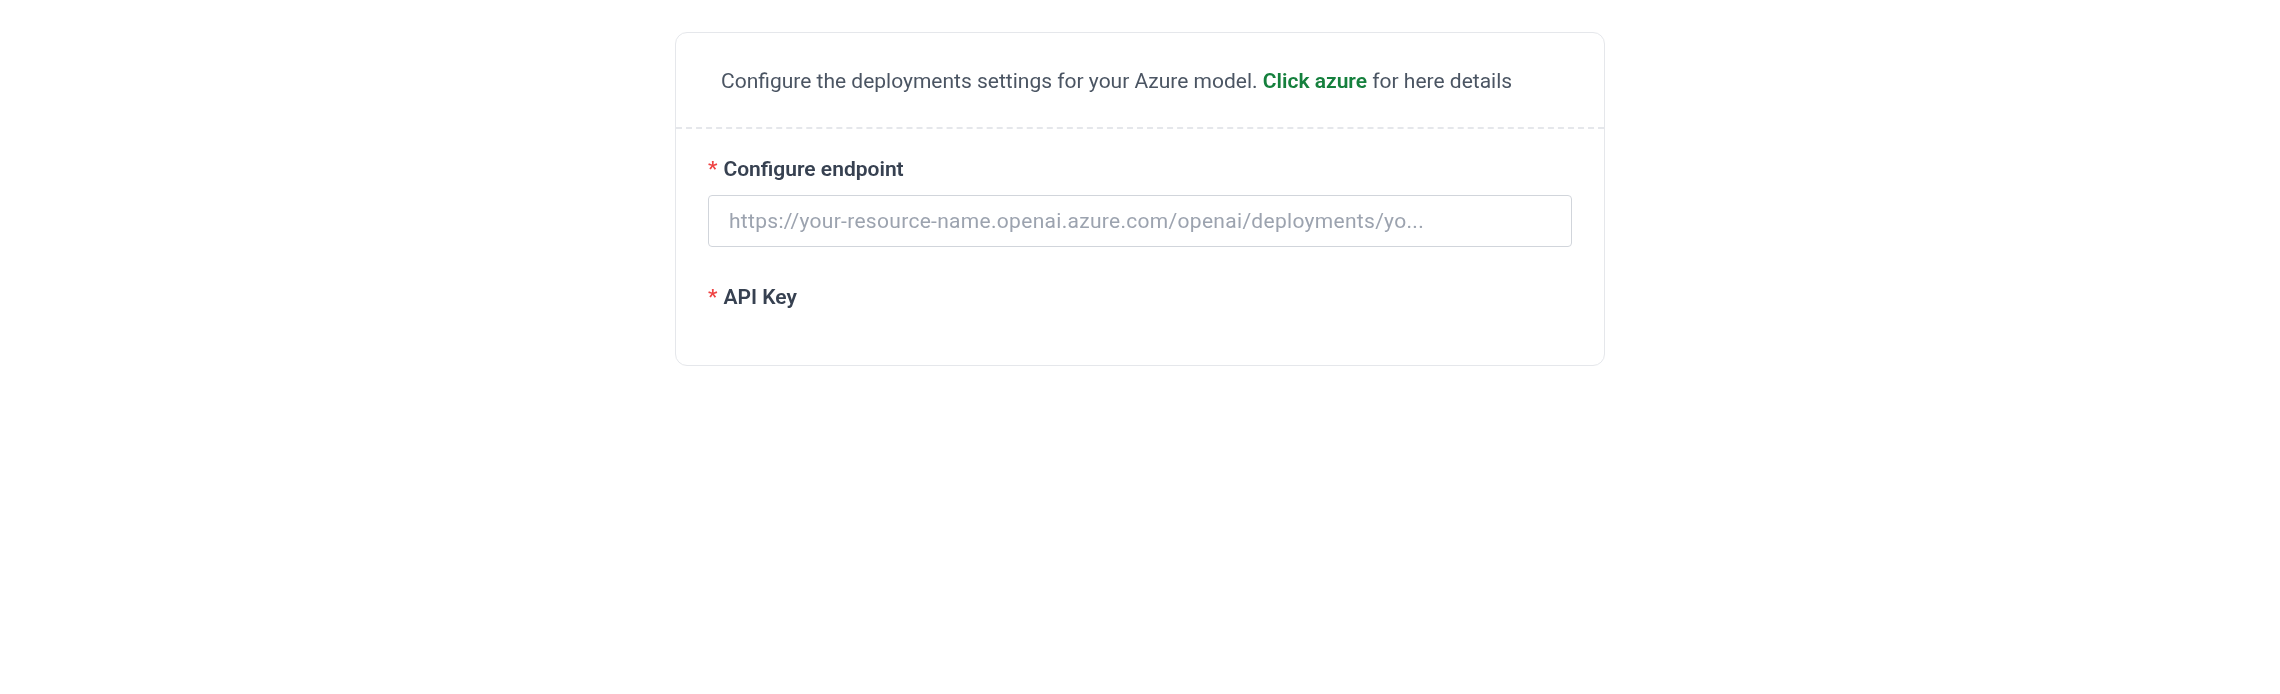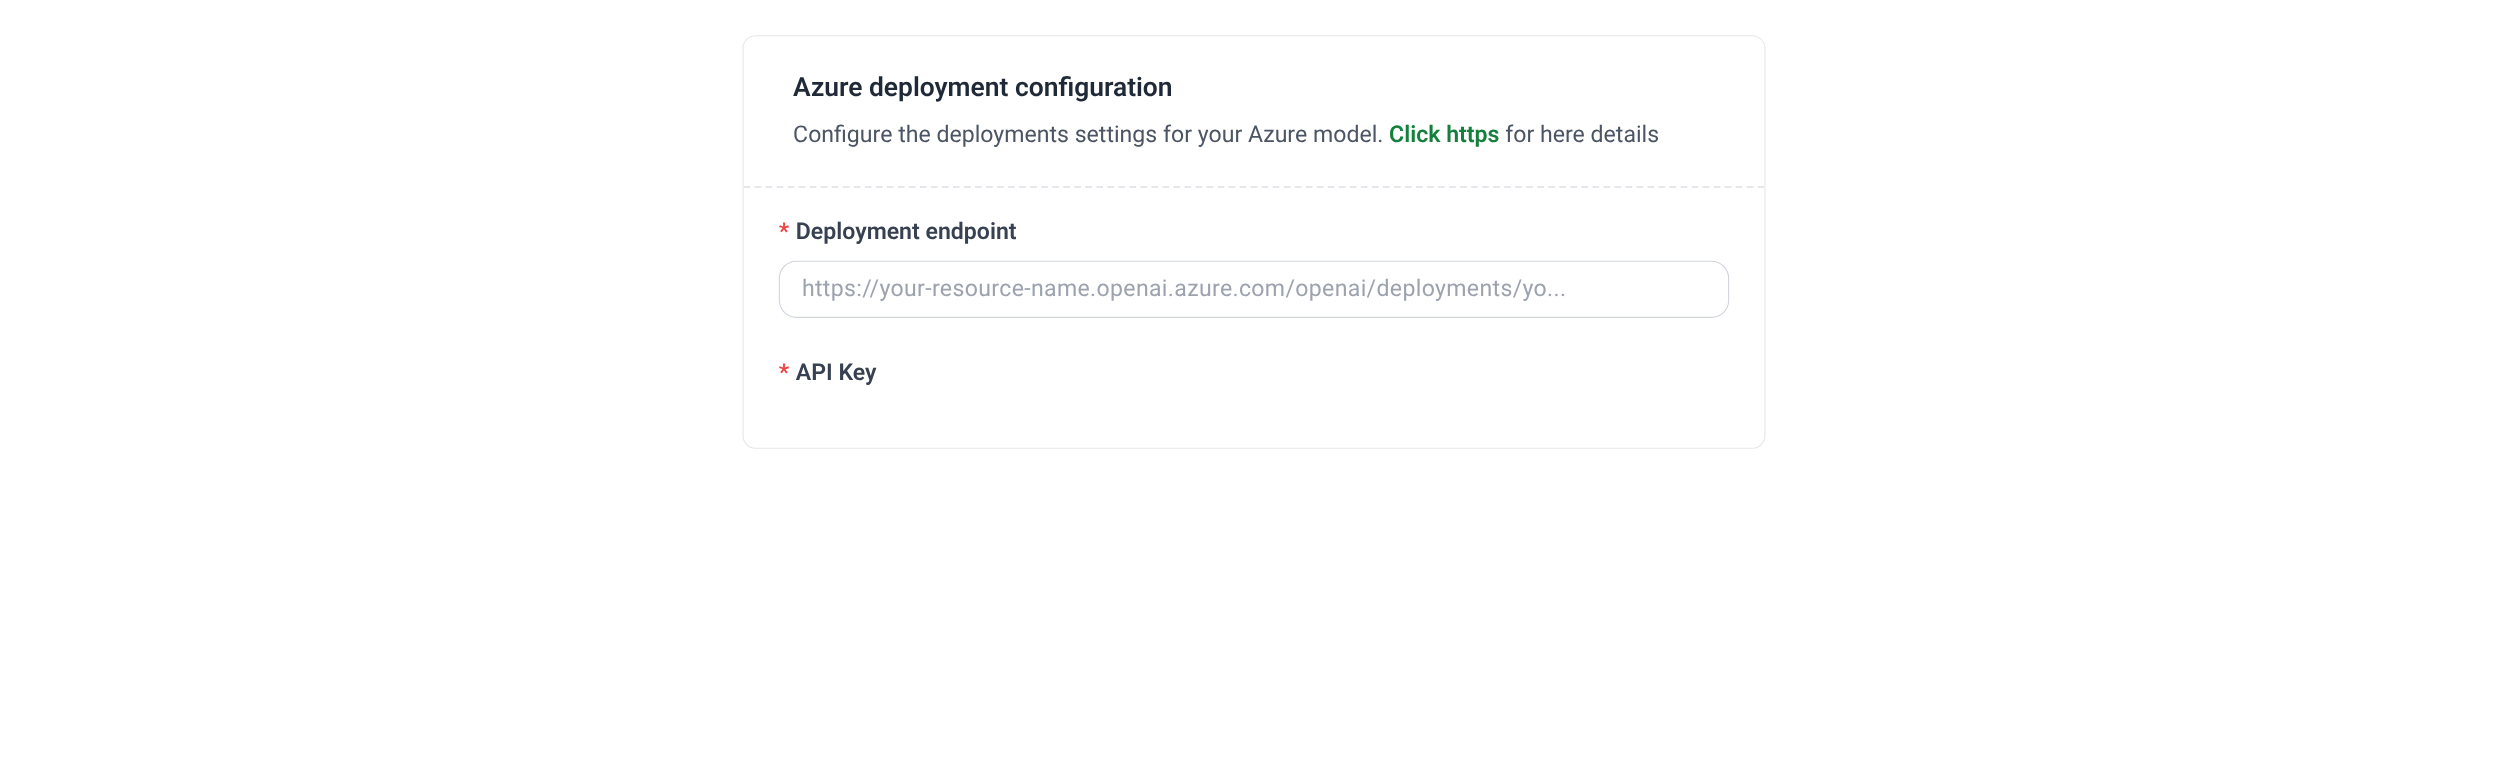--- a/index.html
+++ b/index.html
@@ -70,45 +70,44 @@
       margin-right: 6px;
     }
     .form-input {
       width: 100%;
       padding: 13px 20px;
       font-size: 21px;
       font-family: inherit;
       color: #111827;
       background: #ffffff;
       border: 1px solid #d1d5db;
-      border-radius: 16px;
+      border-radius: 4px;
       outline: none;
     }
     .form-input::placeholder {
       color: #9ca3af;
       letter-spacing: 0.3px;
     }
   </style>
 </head>
 <body>
 
 <div class="card">
   <div class="card-header">
-    <h2 class="card-title">Azure deployment configuration</h2>
     <p class="card-description">
-      <span>Configure the deployments settings for your Azure model. </span><a class="doc-link">Click https</a><span> for here details</span>
+      <span>Configure the deployments settings for your Azure model. </span><a class="doc-link">Click azure</a><span> for here details</span>
     </p>
   </div>
 
   <hr class="dashed-divider">
 
   <div class="card-body">
     <div class="form-group">
       <label class="form-label">
-        <span class="required-asterisk">*</span><span>Deployment endpoint</span>
+        <span class="required-asterisk">*</span><span>Configure endpoint</span>
       </label>
       <input type="text" class="form-input" placeholder="https://your-resource-name.openai.azure.com/openai/deployments/yo..." style="">
     </div>
 
     <div class="form-group">
       <label class="form-label">
         <span class="required-asterisk">*</span><span>API Key</span>
       </label>
     </div>
   </div>

